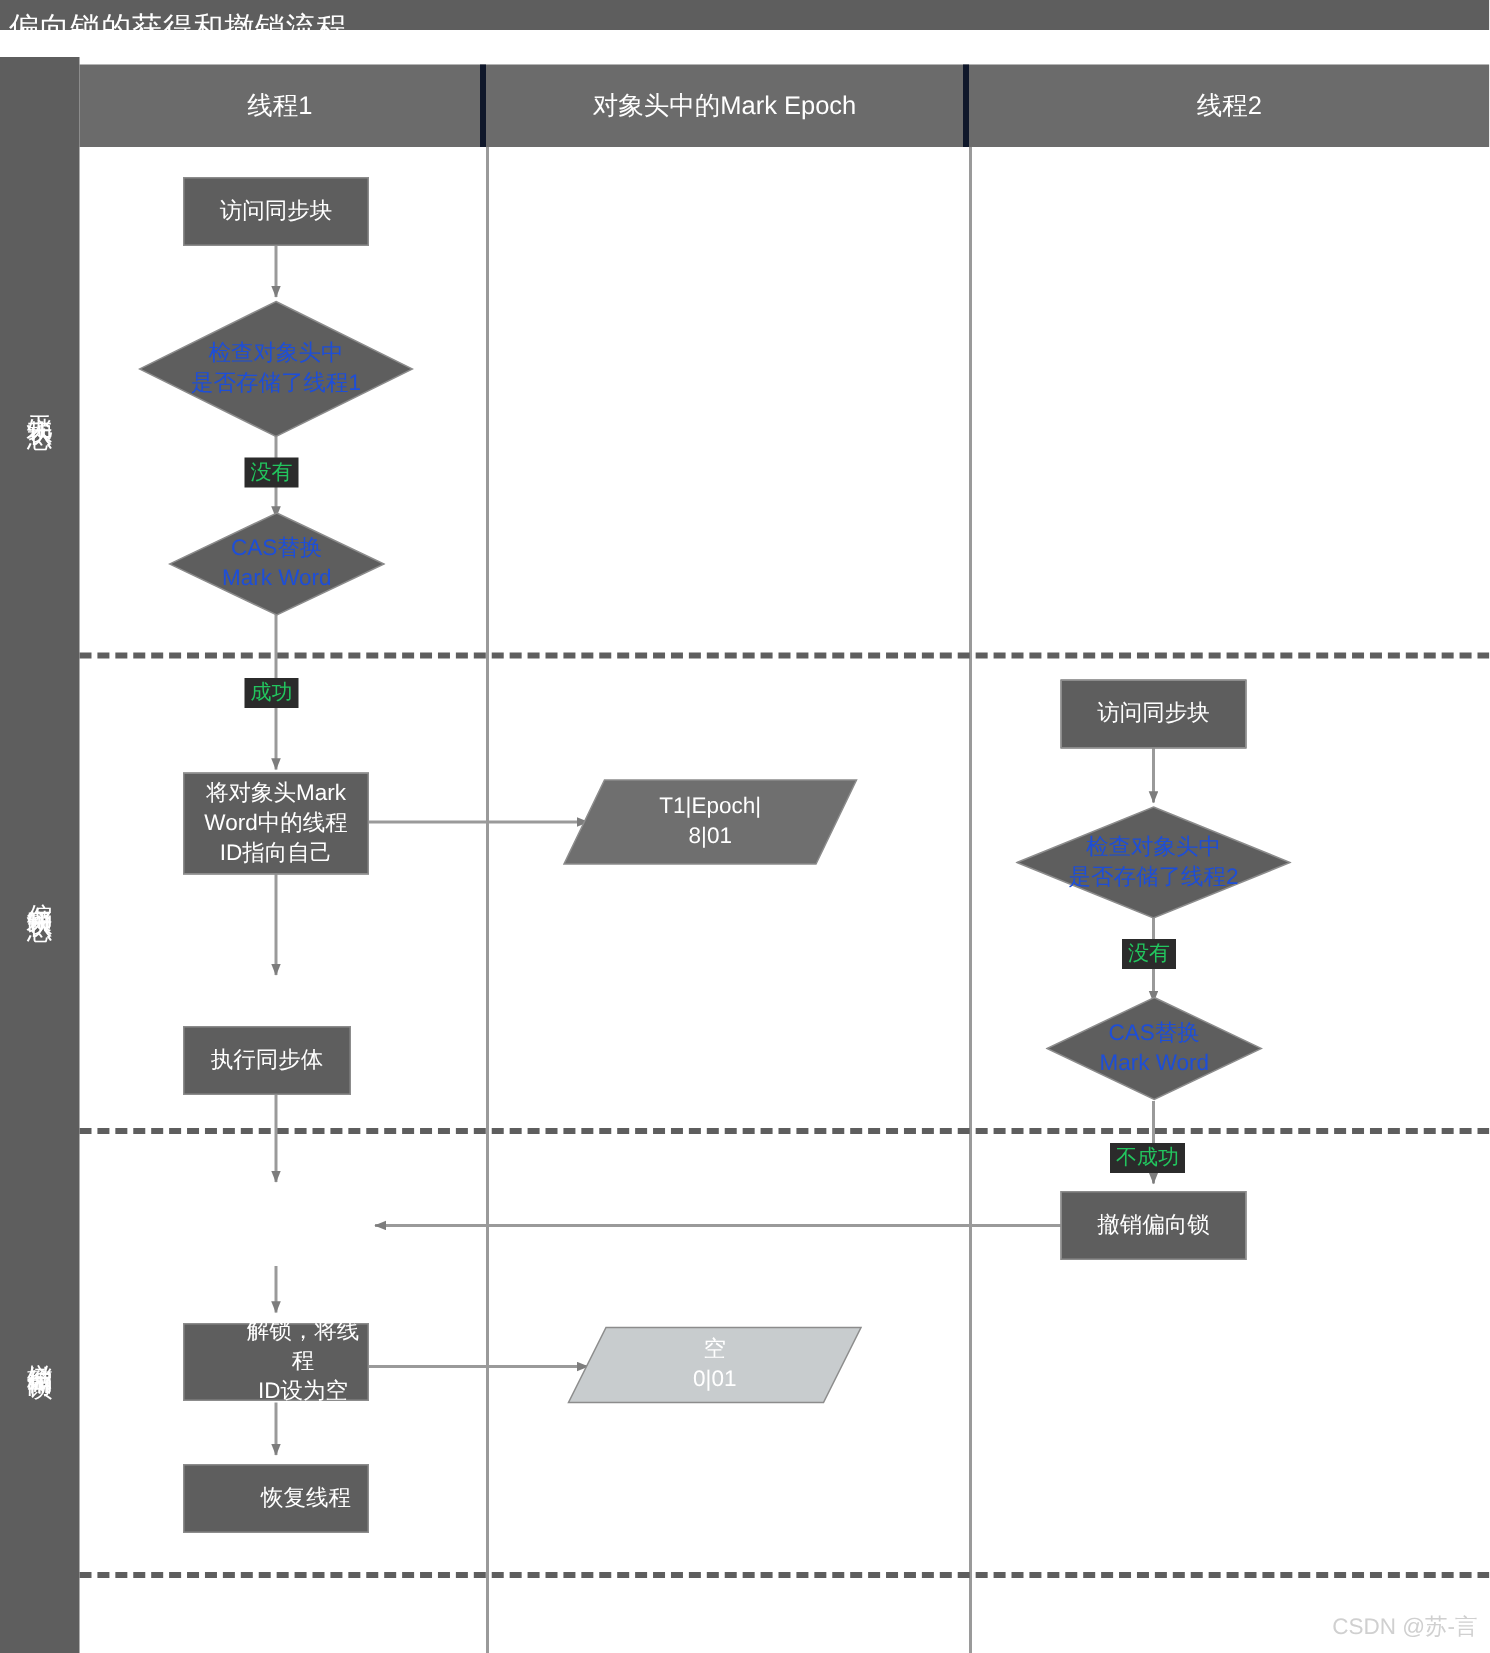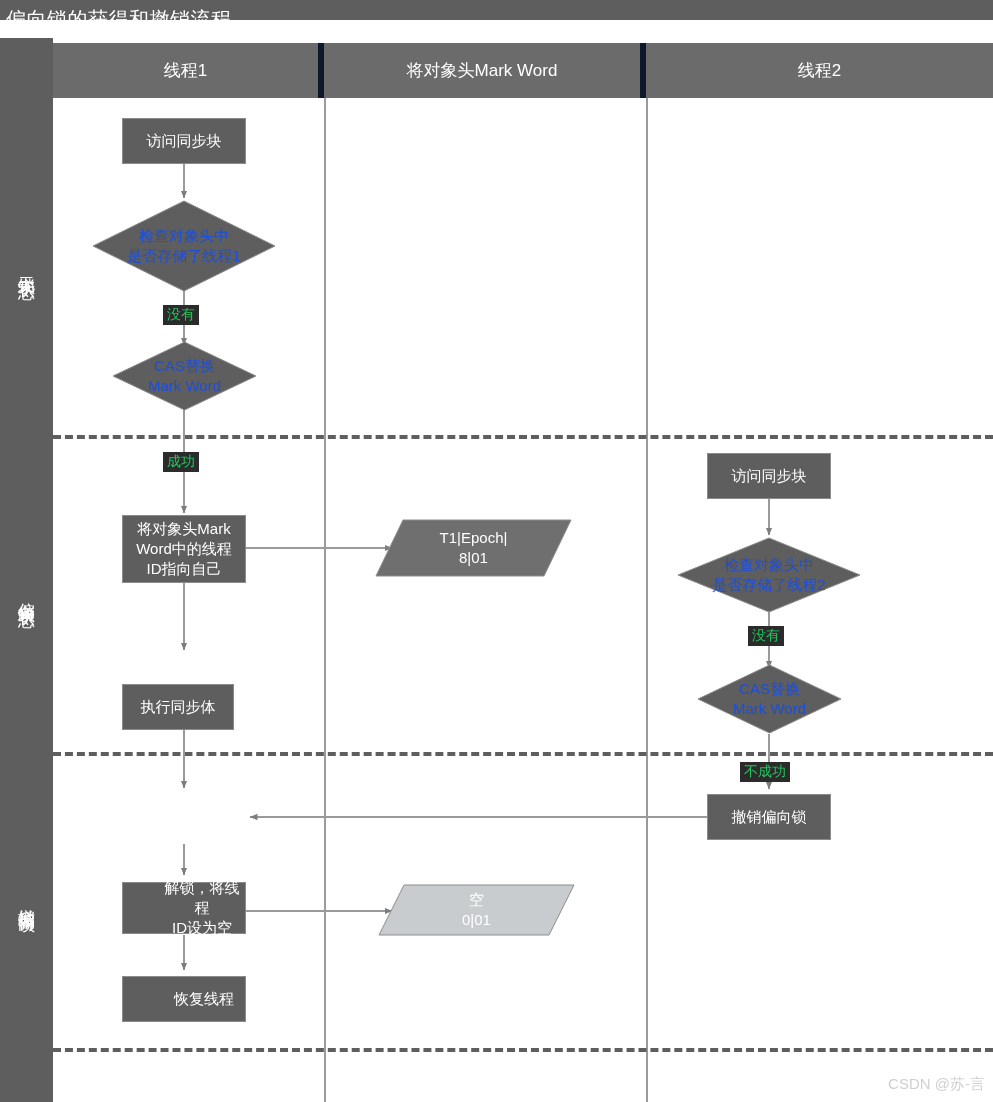--- a/index.html
+++ b/index.html
@@ -56,21 +56,21 @@
   .col-header {
     position: absolute;
     top: 43px;
     height: 55px;
     background: #6b6b6b;
     color: #ffffff;
     font-size: 17px;
     display: flex;
     align-items: center;
     justify-content: center;
-    border-right: 6px solid #0f172a;
+    border-right: 4px solid #0f172a;
     box-sizing: border-box;
   }
 
   
   .col-divider {
     position: absolute;
     top: 98px;
     width: 2px;
     height: 1004px;
     background: #9a9a9a;
@@ -171,21 +171,21 @@
 
   <div id="title-bar">偏向锁的获得和撤销流程</div>
 
   <div id="lane-header-col"></div>
 
   <div class="lane-label" style="top:98px;height:337px;">无锁状态</div>
   <div class="lane-label" style="top:435px;height:317px;">偏向锁状态</div>
   <div class="lane-label" style="top:752px;height:296px;">撤销偏向锁</div>
 
   <div class="col-header" style="left:53px;width:271px;">线程1</div>
-  <div class="col-header" style="left:324px;width:322px;">将对象头Mark Word</div>
+  <div class="col-header" style="left:324px;width:322px;">对象头中的Mark Epoch</div>
   <div class="col-header" style="left:646px;width:347px;border-right:none;">线程2</div>
 
   <div class="col-divider" style="left:324px;"></div>
   <div class="col-divider" style="left:646px;"></div>
 
   <div class="lane-sep" style="top:435px;"></div>
   <div class="lane-sep" style="top:752px;"></div>
   <div class="lane-sep" style="top:1048px;"></div>
 
   <svg id="connectors" viewBox="0 0 993 1102" xmlns="http://www.w3.org/2000/svg">

